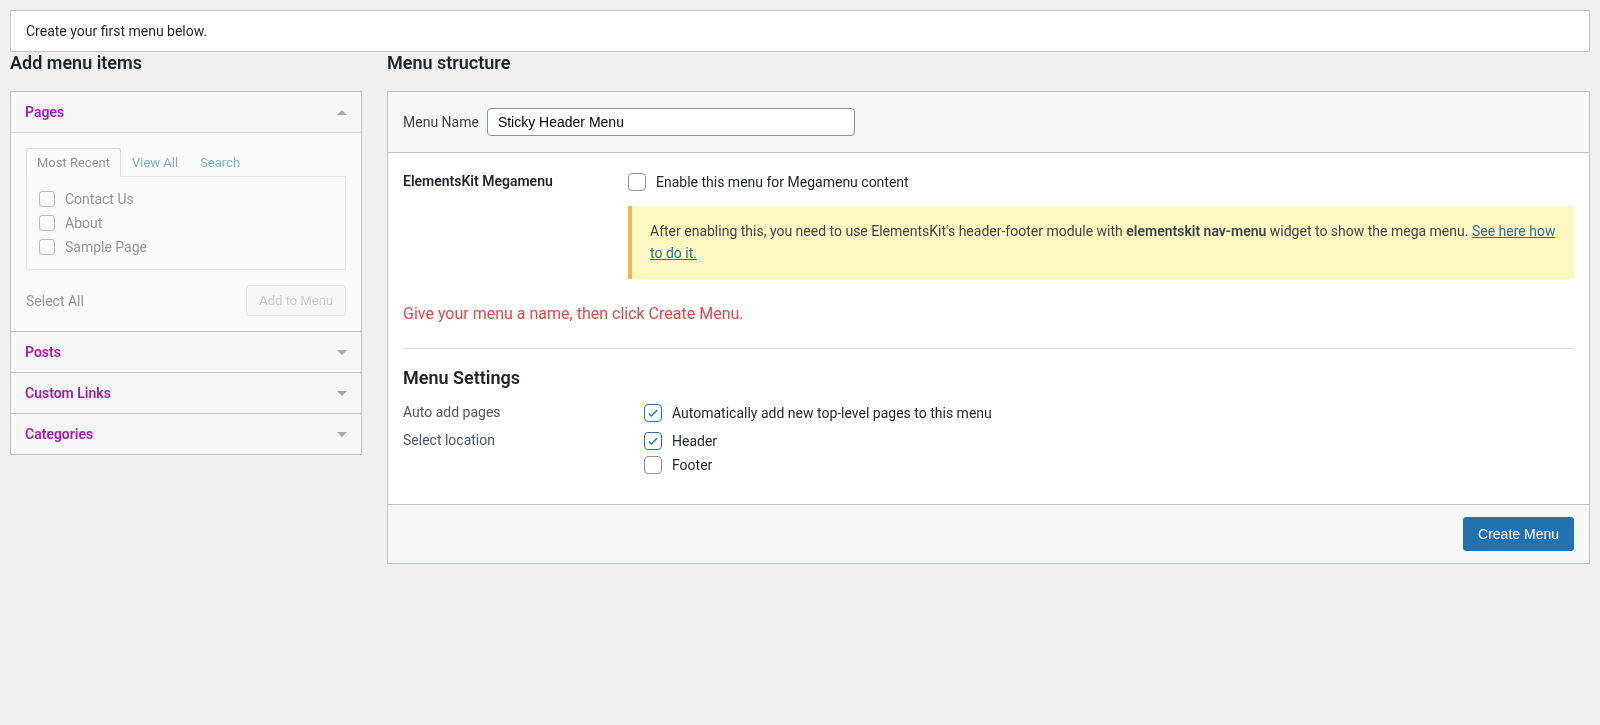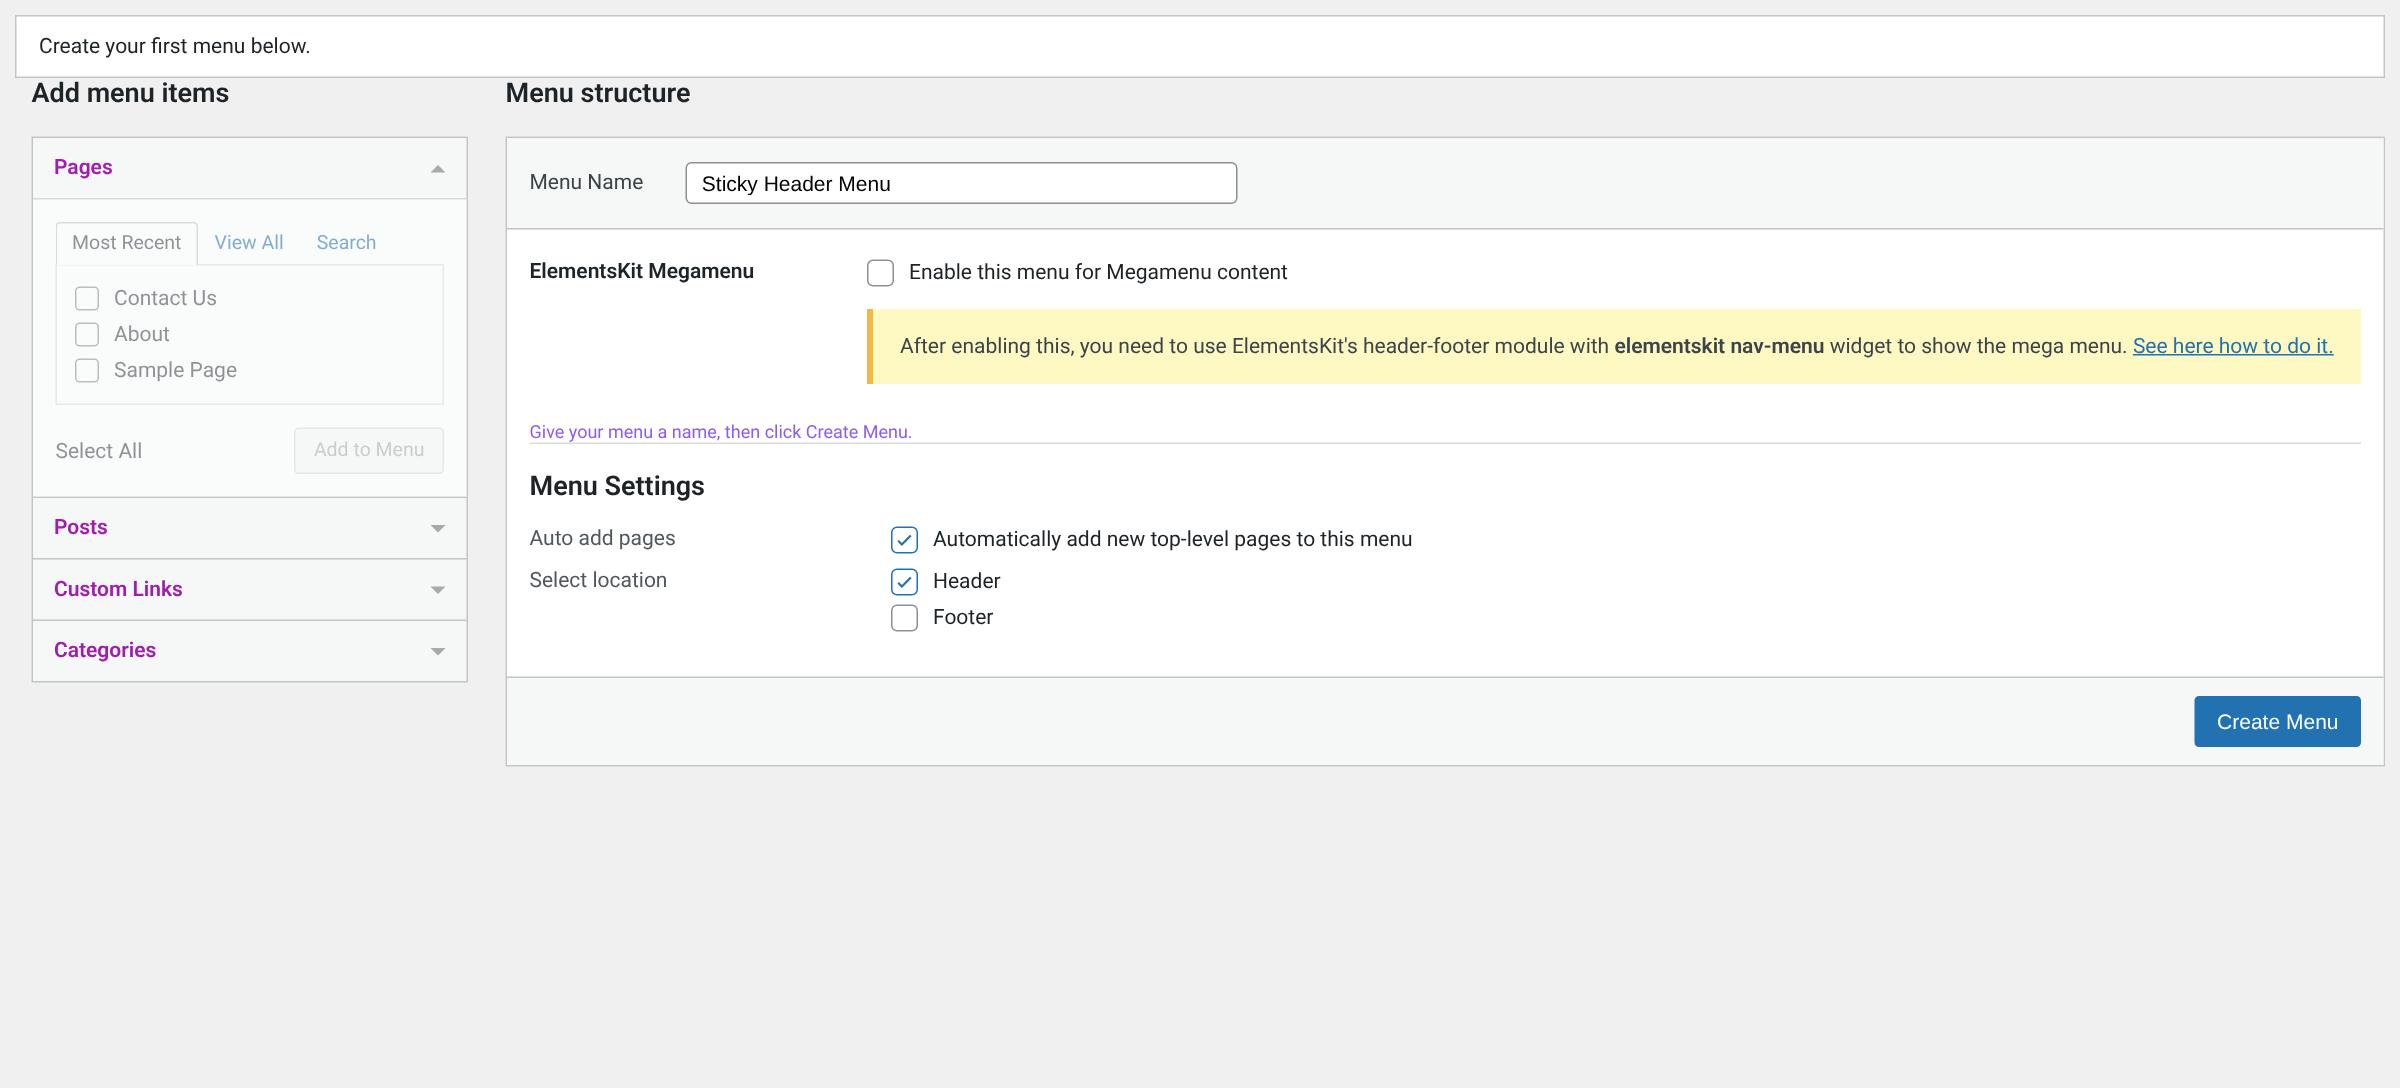--- a/index.html
+++ b/index.html
@@ -14,23 +14,22 @@
     background: #fff;
     border: 1px solid #c3c4c7;
     padding: 12px 15px;
     font-size: 14px;
   }
   .columns {
     display: flex;
     gap: 25px;
   }
   .col-left {
-    width: 291px;
+    width: 352px;
     flex-shrink: 0;
-    margin-left: 11px;
   }
   .col-right {
     flex: 1;
   }
   .col-heading {
     font-size: 18px;
     font-weight: 600;
     margin-bottom: 18px;
   }
 
@@ -132,21 +131,21 @@
   .menu-box {
     border: 1px solid #c3c4c7;
     background: #fff;
   }
   .menu-header-bar {
     background: #f6f7f7;
     border-bottom: 1px solid #c3c4c7;
     padding: 16px 15px;
     display: flex;
     align-items: center;
-    gap: 28px;
+    gap: 8px;
   }
   .menu-header-bar label {
     font-size: 14px;
     color: #3c434a;
   }
   .text-input {
     padding: 5px 10px;
     font-size: 14px;
     border: 1px solid #8c8f94;
     border-radius: 4px;
@@ -193,22 +192,23 @@
     background: #fef9c3;
     border-left: 4px solid #f0b849;
     padding: 14px 18px;
     font-size: 14px;
     line-height: 1.6;
     color: #3c434a;
   }
   .info-box a { color: #2271b1; text-decoration: underline; }
   .info-box strong { font-weight: 600; }
   .hint-text {
-    font-size: 12px;
-    color: #8b5cf6;
+    font-size: 16px;
+    color: #ef4444;
+    margin-bottom: 25px;
   }
   .hr {
     border-top: 1px solid #dcdcde;
     margin: 0 0 18px 0;
   }
   .settings-heading {
     font-size: 18px;
     font-weight: 600;
     margin-bottom: 16px;
   }

